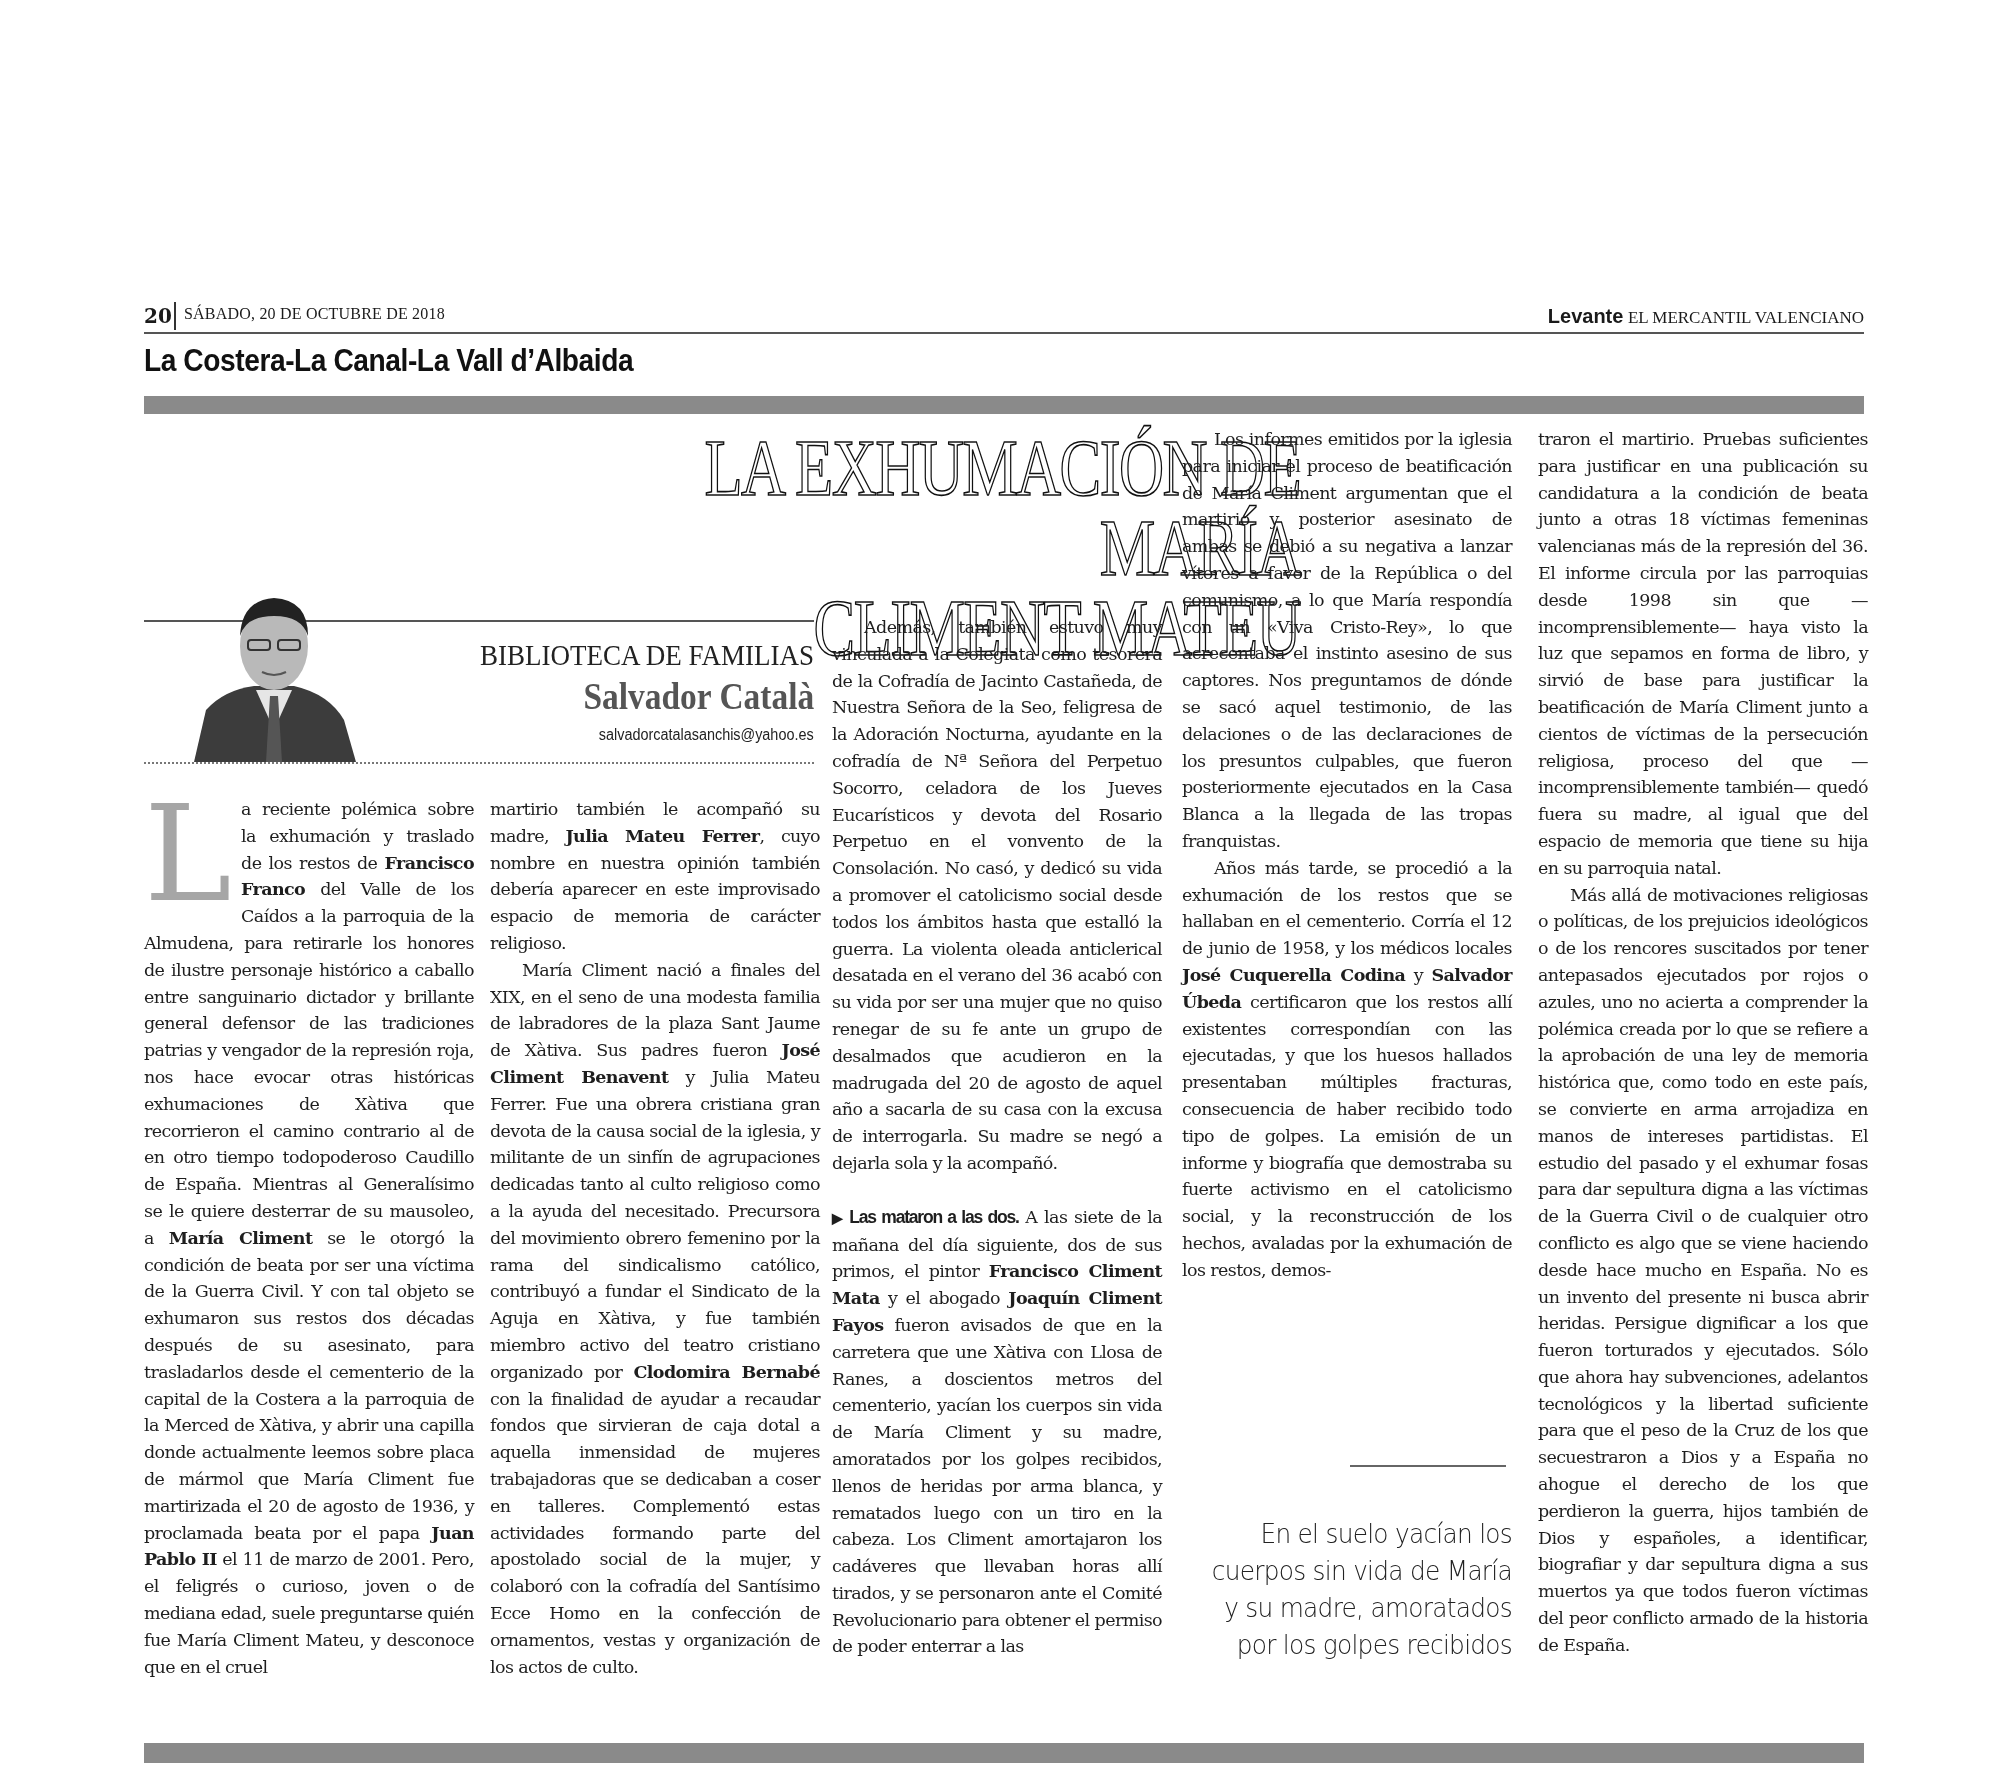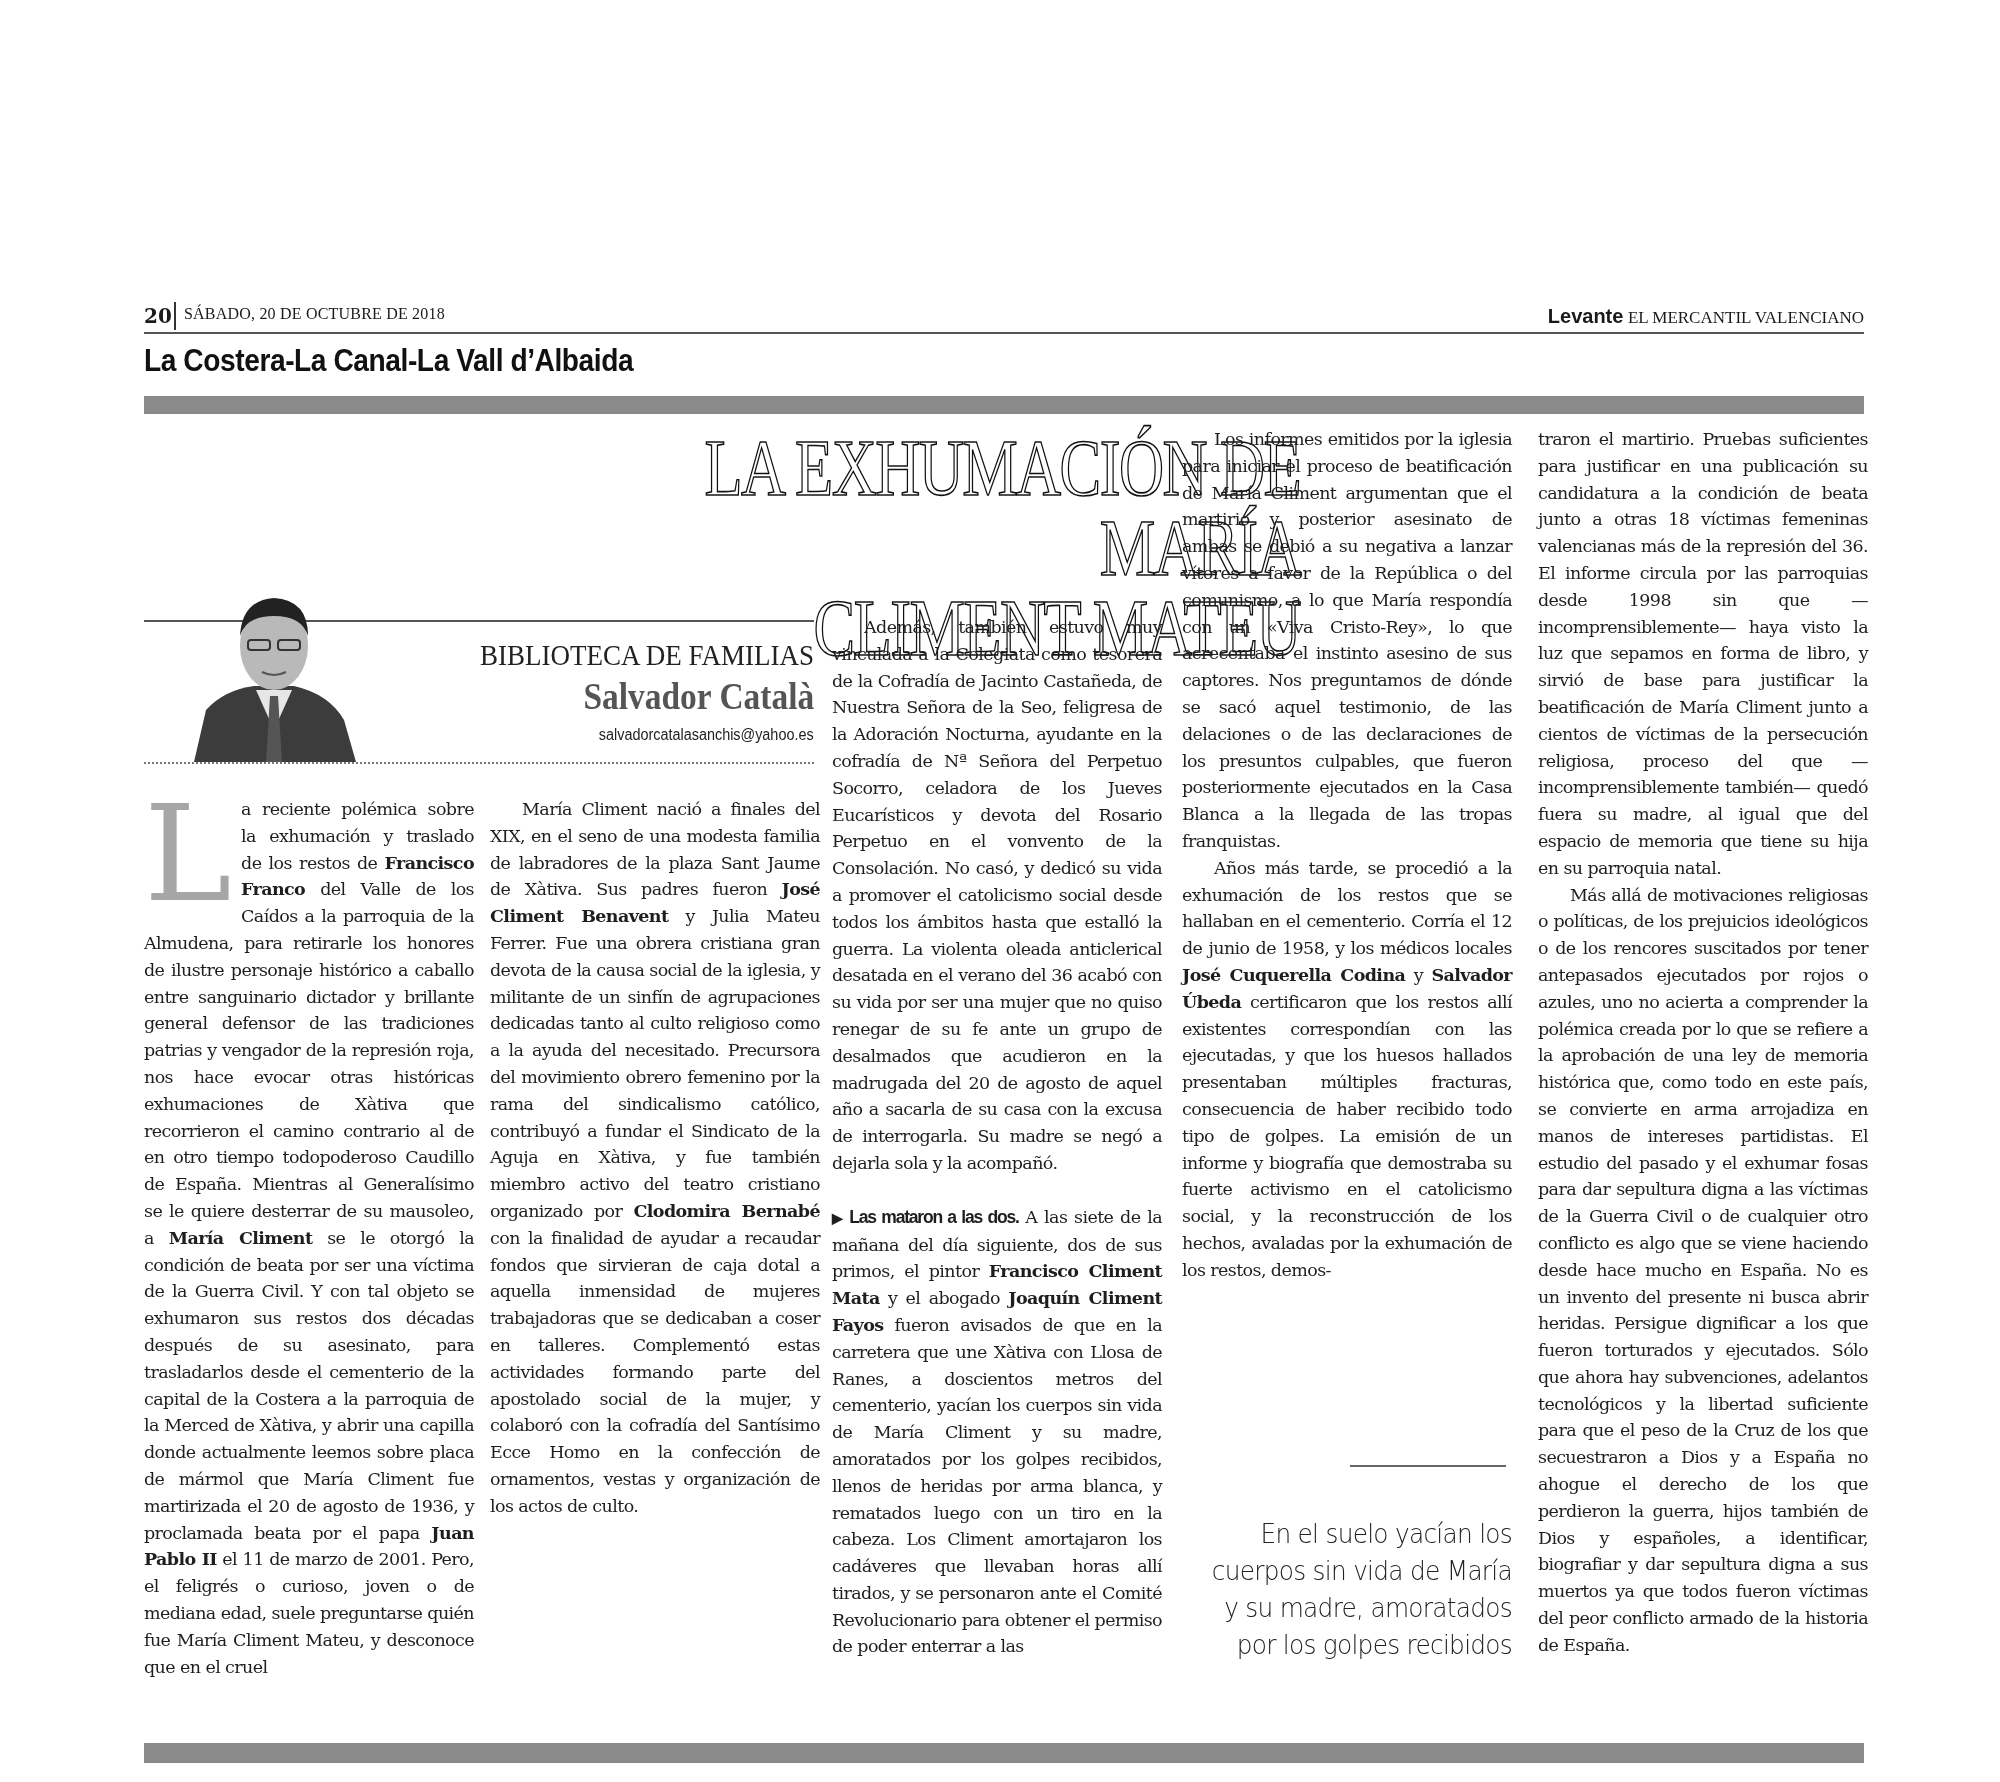--- a/index.html
+++ b/index.html
@@ -85,20 +85,21 @@
   <div class="kicker">BIBLIOTECA DE FAMILIAS</div>
   <div class="author">Salvador Català</div>
   <div class="email">salvadorcatalasanchis@yahoo.es</div>
   <div class="author-dots"></div>
 
   <div class="col c1">
     <p><span class="dropcap">L</span><span>a reciente polémica sobre la exhumación y traslado de los restos de </span><b>Francisco Franco</b><span> del Valle de los Caídos a la parroquia de la Almudena, para retirarle los honores de ilustre personaje histórico a caballo entre sanguinario dictador y brillante general defensor de las tradiciones patrias y vengador de la represión roja, nos hace evocar otras históricas exhumaciones de Xàtiva que recorrieron el camino contrario al de en otro tiempo todopoderoso Caudillo de España. Mientras al Generalísimo se le quiere desterrar de su mausoleo, a </span><b>María Climent</b><span> se le otorgó la condición de beata por ser una víctima de la Guerra Civil. Y con tal objeto se exhumaron sus restos dos décadas después de su asesinato, para trasladarlos desde el cementerio de la capital de la Costera a la parroquia de la Merced de Xàtiva, y abrir una capilla donde actualmente leemos sobre placa de mármol que María Climent fue martirizada el 20 de agosto de 1936, y proclamada beata por el papa </span><b>Juan Pablo II</b><span> el 11 de marzo de 2001. Pero, el feligrés o curioso, joven o de mediana edad, suele preguntarse quién fue María Climent Mateu, y desconoce que en el cruel</span></p>
   </div>
 
   <div class="col c2">
+    <p><span>martirio también le acompañó su madre, </span><b>Julia Mateu Ferrer</b><span>, cuyo nombre en nuestra opinión también debería aparecer en este improvisado espacio de memoria de carácter religioso.</span></p>
     <p class="indent"><span>María Climent nació a finales del XIX, en el seno de una modesta familia de labradores de la plaza Sant Jaume de Xàtiva. Sus padres fueron </span><b>José Climent Benavent</b><span> y Julia Mateu Ferrer. Fue una obrera cristiana gran devota de la causa social de la iglesia, y militante de un sinfín de agrupaciones dedicadas tanto al culto religioso como a la ayuda del necesitado. Precursora del movimiento obrero femenino por la rama del sindicalismo católico, contribuyó a fundar el Sindicato de la Aguja en Xàtiva, y fue también miembro activo del teatro cristiano organizado por </span><b>Clodomira Bernabé</b><span> con la finalidad de ayudar a recaudar fondos que sirvieran de caja dotal a aquella inmensidad de mujeres trabajadoras que se dedicaban a coser en talleres. Complementó estas actividades formando parte del apostolado social de la mujer, y colaboró con la cofradía del Santísimo Ecce Homo en la confección de ornamentos, vestas y organización de los actos de culto.</span></p>
   </div>
 
   <div class="col c3">
     <p class="indent">Además, también estuvo muy vinculada a la Colegiata como tesorera de la Cofradía de Jacinto Castañeda, de Nuestra Señora de la Seo, feligresa de la Adoración Nocturna, ayudante en la cofradía de Nª Señora del Perpetuo Socorro, celadora de los Jueves Eucarísticos y devota del Rosario Perpetuo en el vonvento de la Consolación. No casó, y dedicó su vida a promover el catolicismo social desde todos los ámbitos hasta que estalló la guerra. La violenta oleada anticlerical desatada en el verano del 36 acabó con su vida por ser una mujer que no quiso renegar de su fe ante un grupo de desalmados que acudieron en la madrugada del 20 de agosto de aquel año a sacarla de su casa con la excusa de interrogarla. Su madre se negó a dejarla sola y la acompañó.</p>
     <p style="margin-top:27px;"><span class="subhead"><span class="tri">▶</span><span>Las mataron a las dos.</span></span><span> A las siete de la mañana del día siguiente, dos de sus primos, el pintor </span><b>Francisco Climent Mata</b><span> y el abogado </span><b>Joaquín Climent Fayos</b><span> fueron avisados de que en la carretera que une Xàtiva con Llosa de Ranes, a doscientos metros del cementerio, yacían los cuerpos sin vida de María Climent y su madre, amoratados por los golpes recibidos, llenos de heridas por arma blanca, y rematados luego con un tiro en la cabeza. Los Climent amortajaron los cadáveres que llevaban horas allí tirados, y se personaron ante el Comité Revolucionario para obtener el permiso de poder enterrar a las</span></p>
   </div>
 
   <div class="col c4">
     <p class="indent">Los informes emitidos por la iglesia para iniciar el proceso de beatificación de María Climent argumentan que el martirio y posterior asesinato de ambas se debió a su negativa a lanzar vítores a favor de la República o del comunismo, a lo que María respondía con un «Viva Cristo-Rey», lo que acrecentaba el instinto asesino de sus captores. Nos preguntamos de dónde se sacó aquel testimonio, de las delaciones o de las declaraciones de los presuntos culpables, que fueron posteriormente ejecutados en la Casa Blanca a la llegada de las tropas franquistas.</p>

